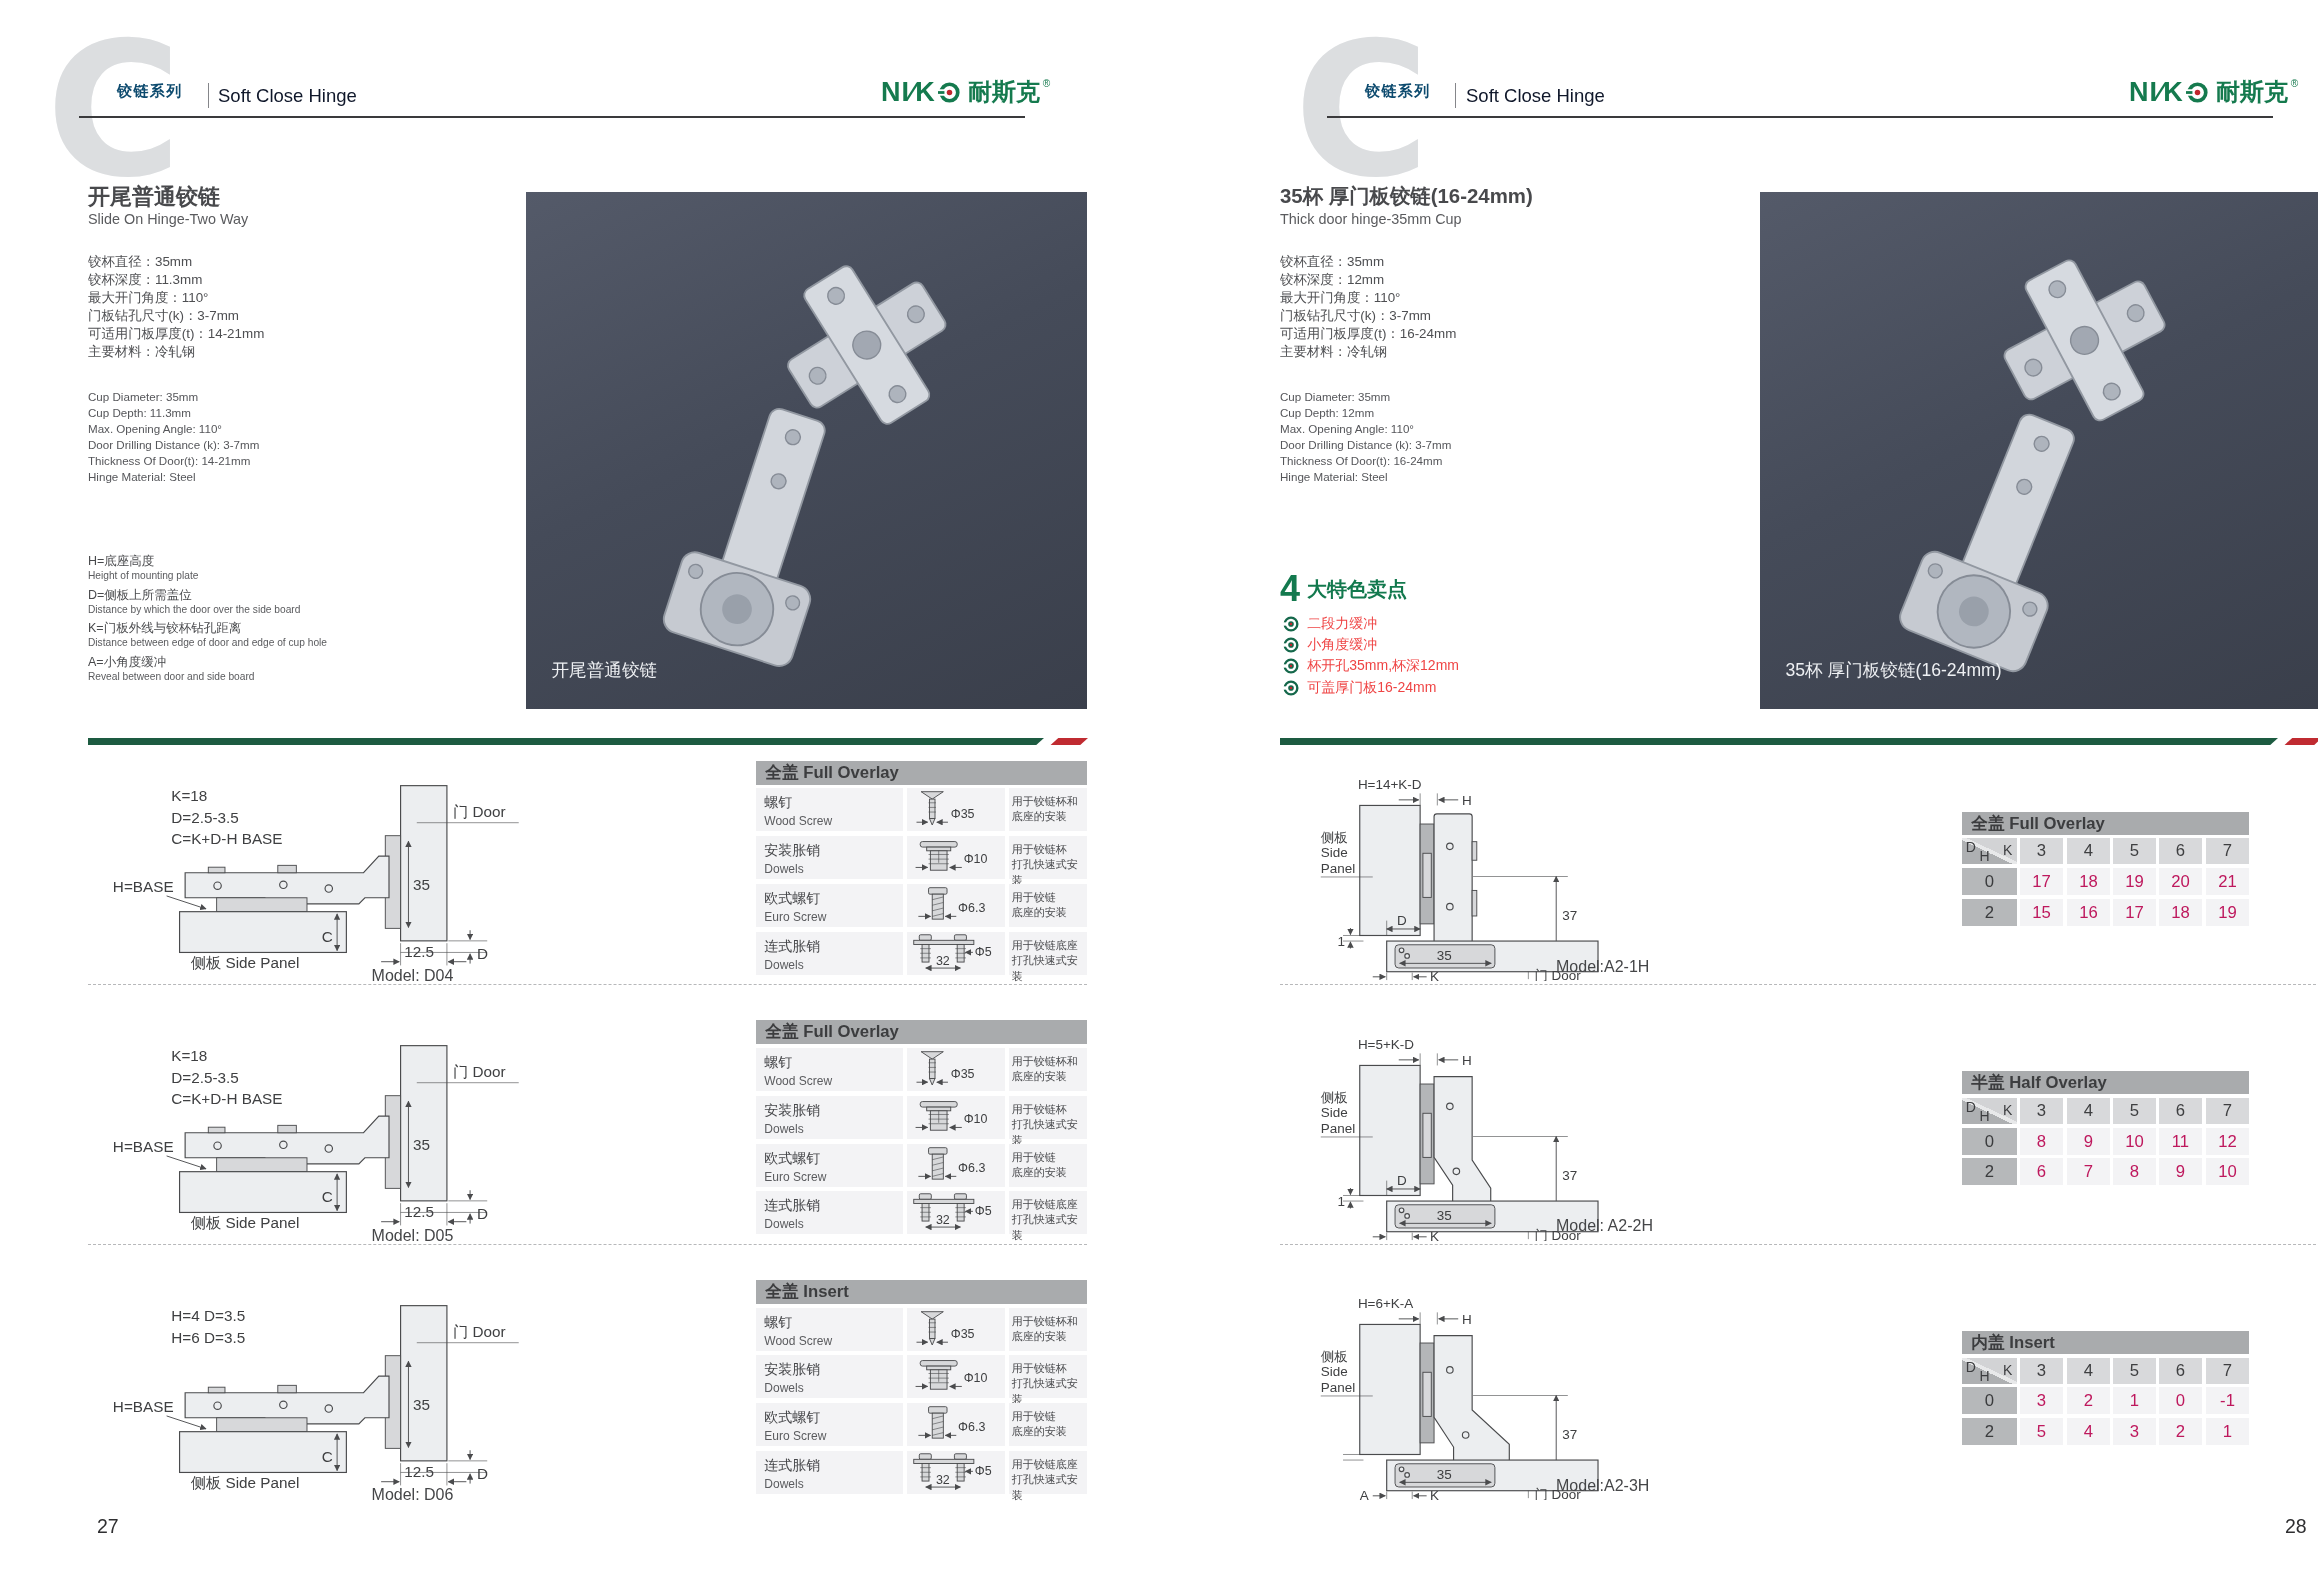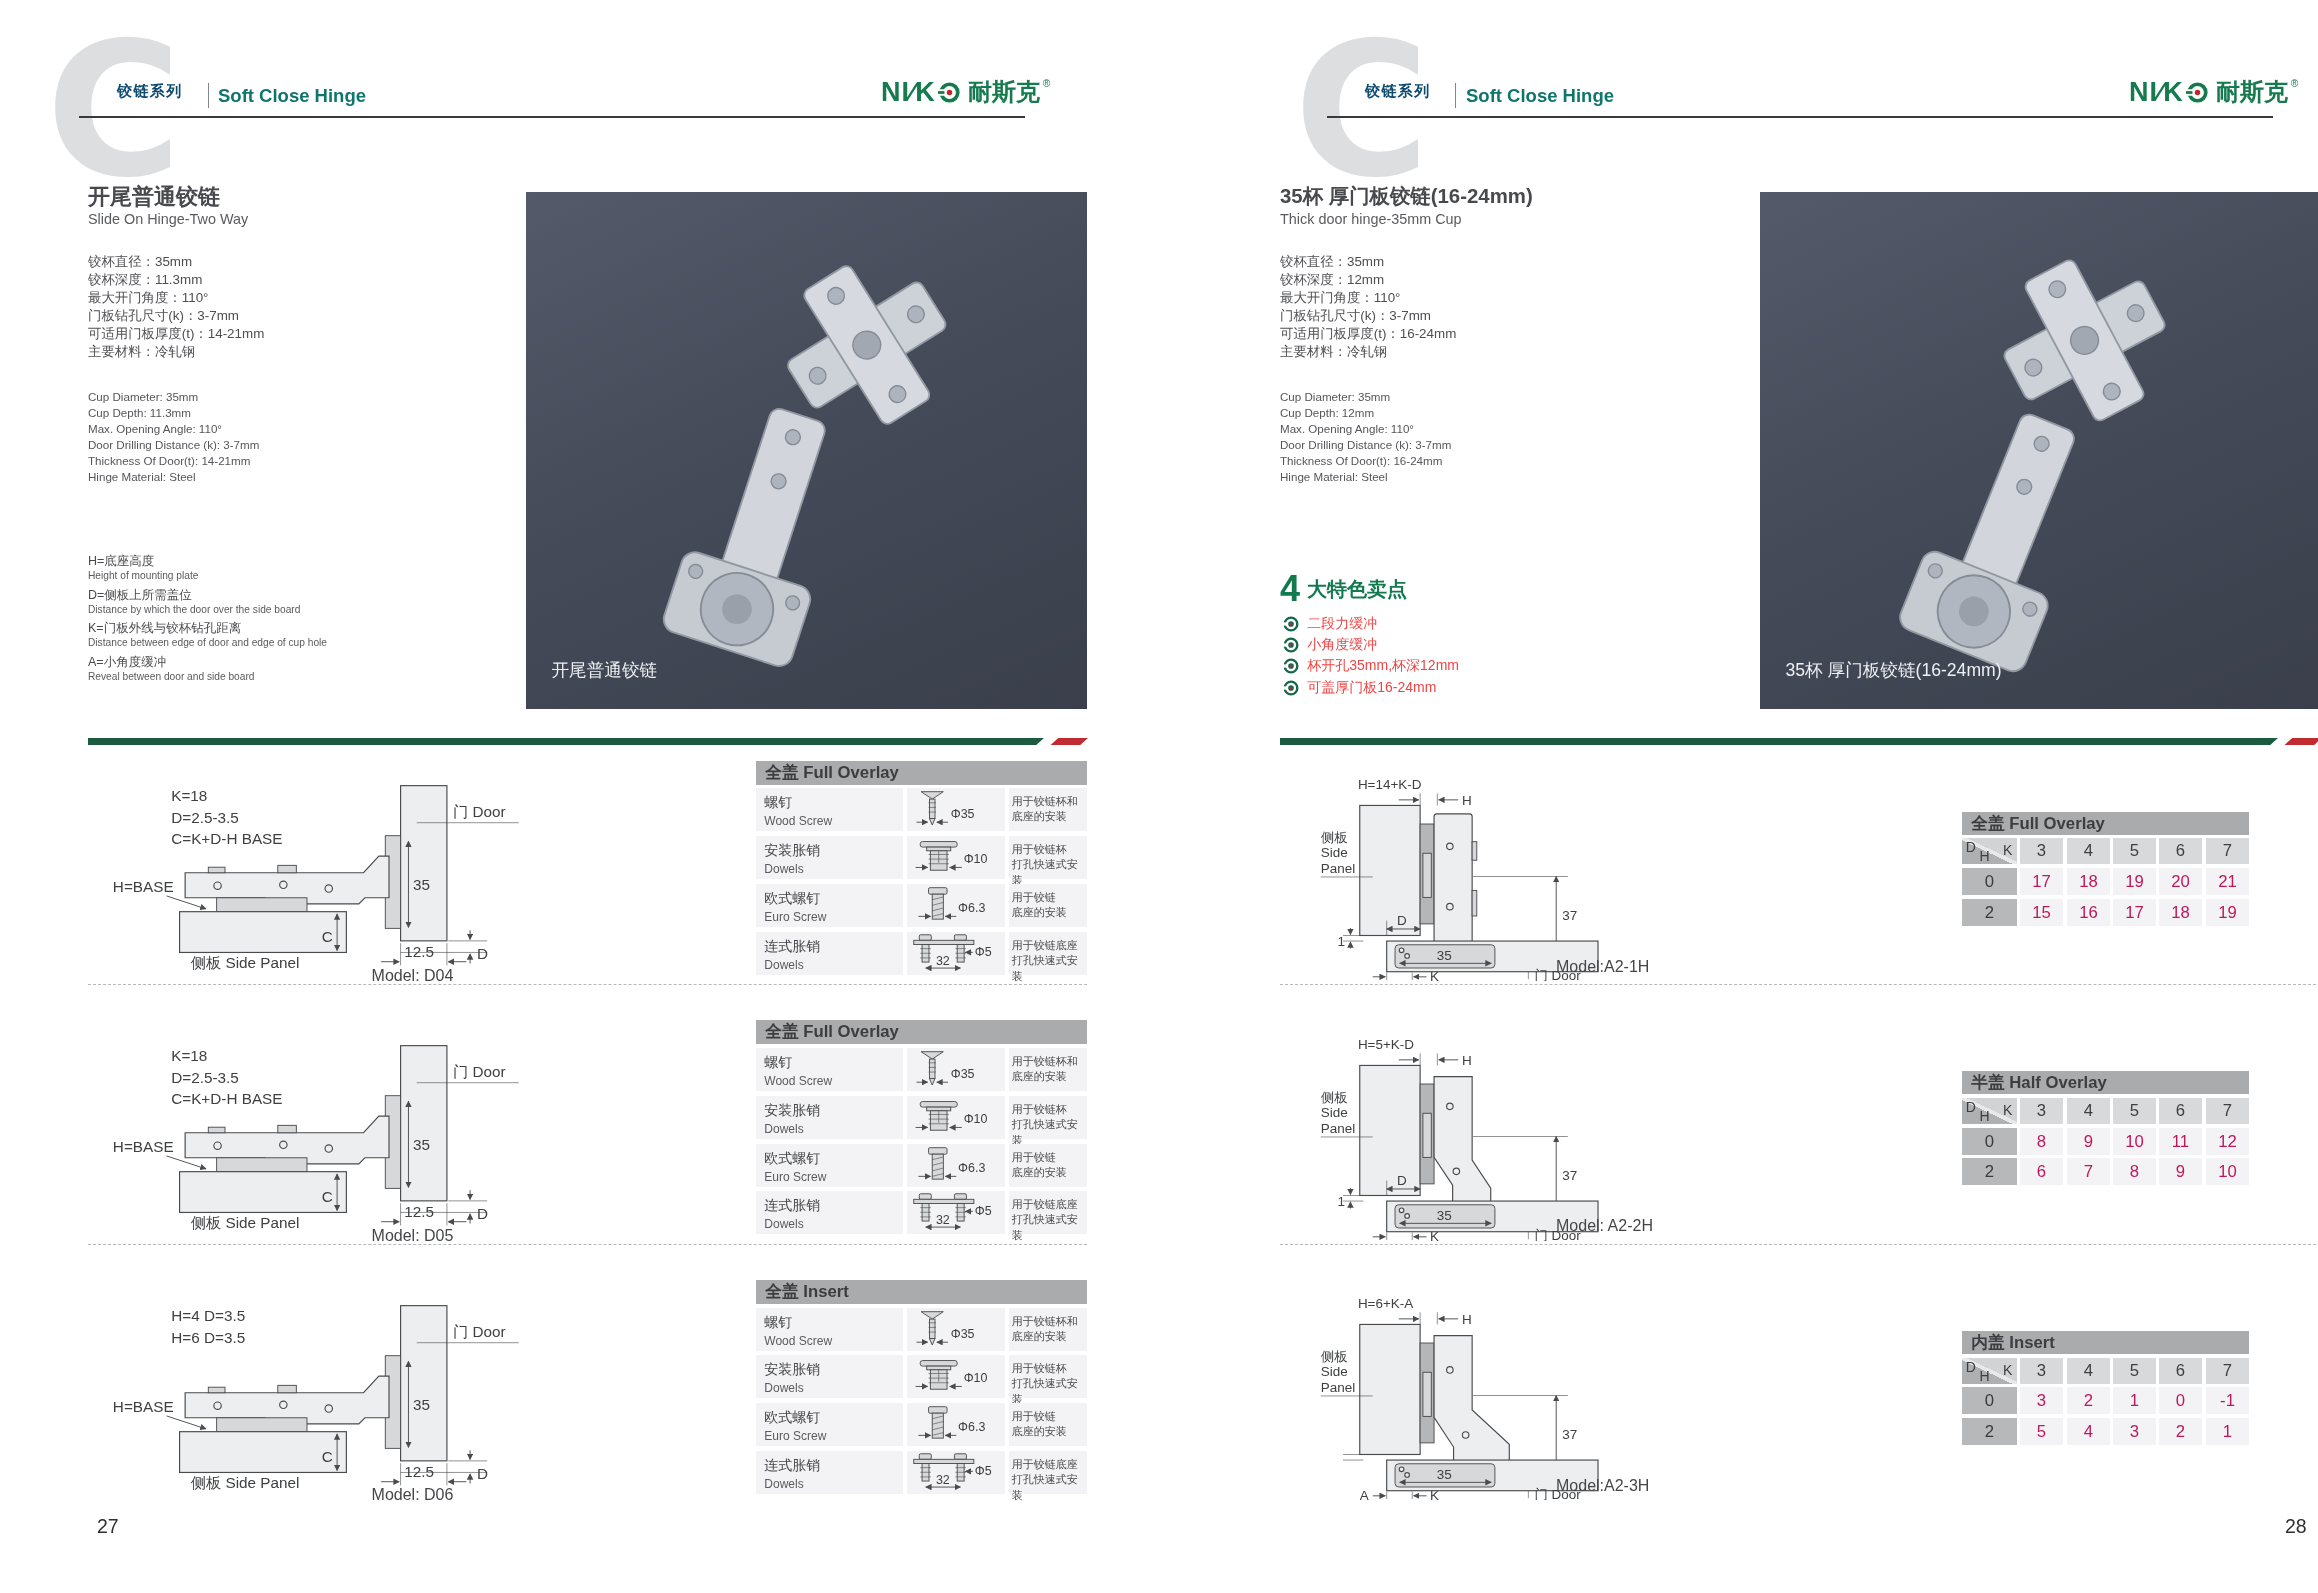--- a/index.html
+++ b/index.html
@@ -2,21 +2,21 @@
 <html style="font-size:7.4px"><head>
 <meta charset="utf-8">
 <style>
   html,body{margin:0;padding:0;background:#fff;}
   body{font-family:"Liberation Sans","DejaVu Sans",sans-serif;}
   .sheet{position:relative;width:2333px;height:1594px;background:#ffffff;overflow:hidden;}
   .abs{position:absolute;}
   .page{position:absolute;top:0;height:1594px;width:1166px;}
   .wm{font-family:"DejaVu Sans",sans-serif;font-weight:700;font-size:185px;line-height:1;color:#dcdee0;}
   .series-cn{font-size:15px;font-weight:700;color:#0c4a6e;letter-spacing:1.4px;}
-  .series-en{font-size:18.5px;font-weight:700;color:#0f766e;}
+  .series-en{font-size:18.5px;font-weight:400;color:#0f172a;}
   .vdiv{width:1.4px;height:25px;background:#85868a;}
   .hline{height:1.9px;background:#3a3a3c;}
   .logo{display:flex;align-items:center;gap:2.8px;text-align:center;}
   .logo-latin{font-size:27px;font-weight:800;color:#157a4e;letter-spacing:0.9px;}
   .logo-cn{font-size:24px;font-weight:700;color:#157a4e;margin-left:3.7px;}
   .logo-reg{font-size:10.2px;color:#157a4e;vertical-align:top;position:relative;top:-8.3px;}
   .title-cn{font-size:22px;font-weight:700;color:#48494c;}
   .title-en{font-size:14.4px;color:#5a5b5e;}
   .spec-line{font-size:13.4px;color:#4e4f52;line-height:18px;}
   .spec-en-line{font-size:11.6px;color:#55565a;line-height:16px;}

